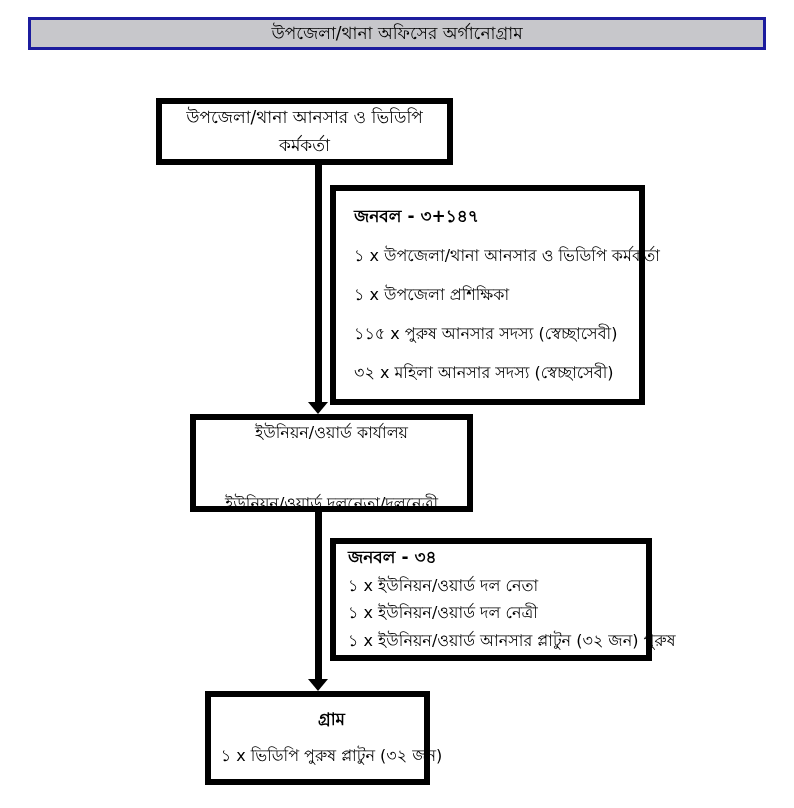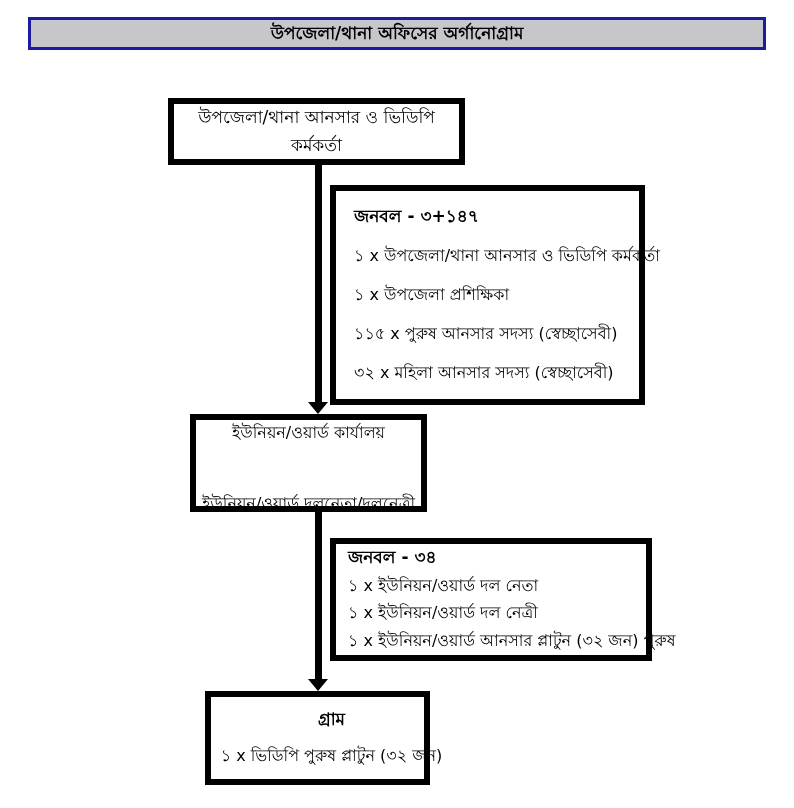--- a/index.html
+++ b/index.html
@@ -21,33 +21,33 @@
     left: 28px;
     top: 17px;
     width: 732px;
     height: 27px;
     background: #c7c7cb;
     border: 3px solid #1c1c9e;
     display: flex;
     align-items: center;
     justify-content: center;
     font-size: 17px;
-    font-weight: bold;
+    font-weight: normal;
     color: #000000;
   }
   
   .node {
     position: absolute;
     background: #ffffff;
     border: 6px solid #000000;
     box-sizing: border-box;
     color: #000000;
   }
   .box1 {
-    left: 168px;
+    left: 156px;
     top: 98px;
     width: 297px;
     height: 67px;
     display: flex;
     align-items: center;
     justify-content: center;
     font-size: 17px;
     text-align: center;
   }
   .box2 {
@@ -58,21 +58,21 @@
     display: flex;
     flex-direction: column;
     justify-content: space-evenly;
     padding-left: 18px;
     font-size: 16px;
     white-space: nowrap;
   }
   .box3 {
     left: 190px;
     top: 414px;
-    width: 237px;
+    width: 283px;
     height: 98px;
     display: flex;
     flex-direction: column;
     justify-content: space-evenly;
     align-items: center;
     text-align: center;
     font-size: 16px;
     gap: 44px;
   }
   .box4 {

